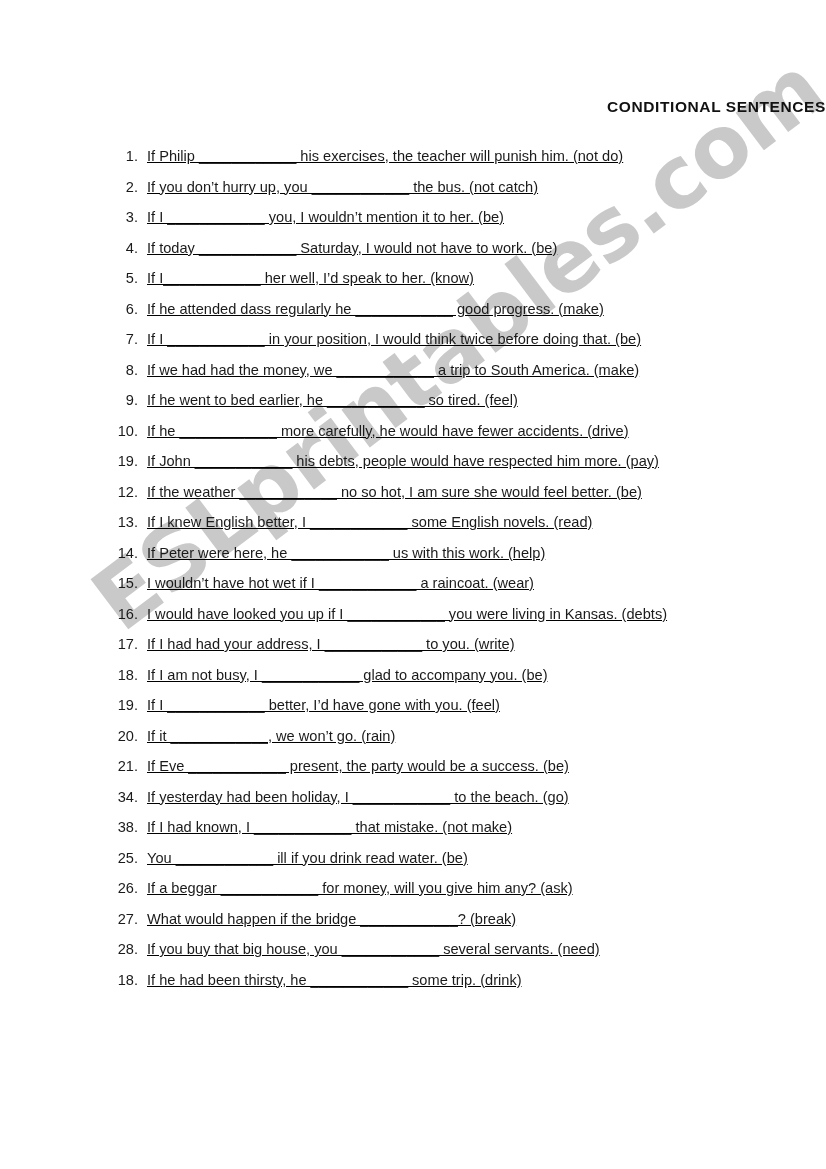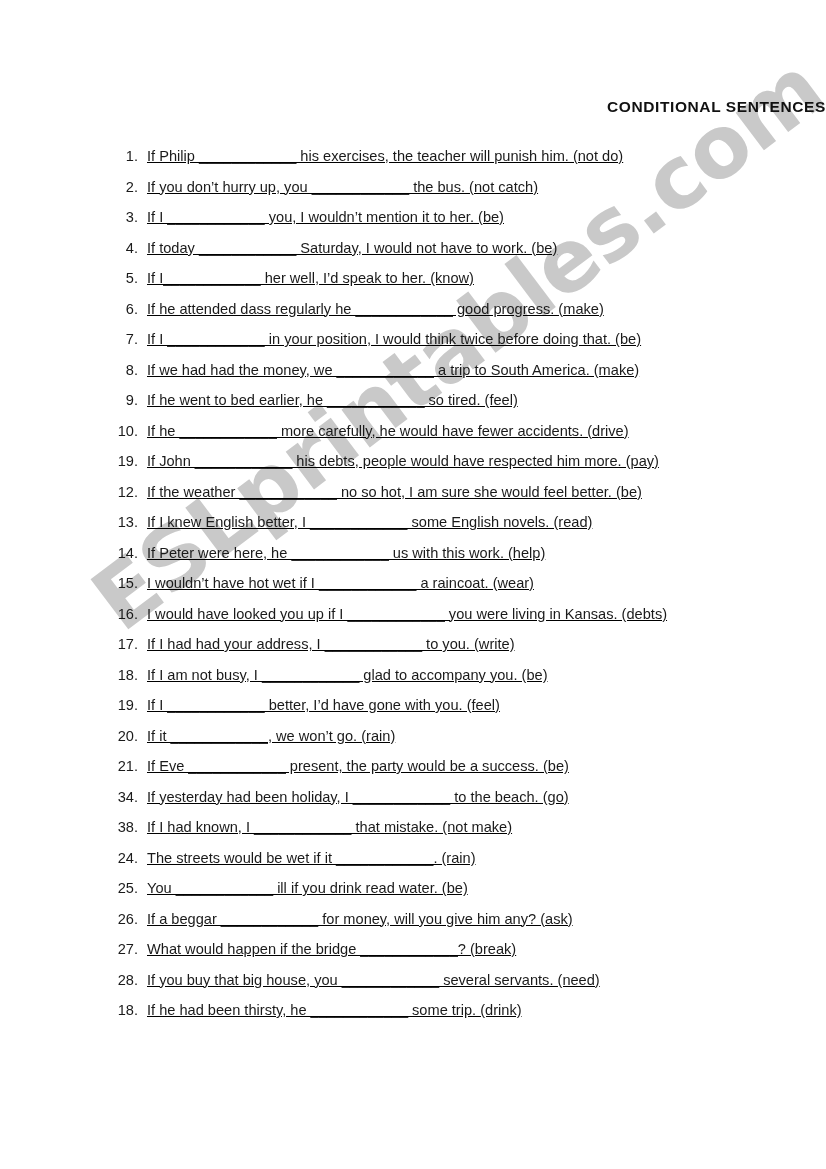--- a/index.html
+++ b/index.html
@@ -117,21 +117,20 @@
         <div class="item"><span class="num">14.</span><span class="sentence">If Peter were here, he ____________ us with this work.  (help)</span></div>
         <div class="item"><span class="num">15.</span><span class="sentence">I wouldn’t have hot wet if I ____________ a raincoat. (wear)</span></div>
         <div class="item"><span class="num">16.</span><span class="sentence">I would have looked you up if I ____________ you were living in Kansas. (debts)</span></div>
         <div class="item"><span class="num">17.</span><span class="sentence">If I had had your address, I ____________ to you. (write)</span></div>
         <div class="item"><span class="num">18.</span><span class="sentence">If I am not busy, I ____________ glad to accompany you. (be)</span></div>
         <div class="item"><span class="num">19.</span><span class="sentence">If I ____________ better, I’d have gone with you. (feel)</span></div>
         <div class="item"><span class="num">20.</span><span class="sentence">If it ____________, we won’t go. (rain)</span></div>
         <div class="item"><span class="num">21.</span><span class="sentence">If Eve ____________ present, the party would be a success. (be)</span></div>
         <div class="item"><span class="num">34.</span><span class="sentence">If yesterday had been holiday, I ____________ to the beach. (go)</span></div>
         <div class="item"><span class="num">38.</span><span class="sentence">If I had known, I ____________ that mistake. (not make)</span></div>
-        <div class="item"><span class="num">24.</span><span class="sentence">The streets would be wet if it ____________. (rain)</span></div>
         <div class="item"><span class="num">25.</span><span class="sentence">You ____________ ill if you drink read water. (be)</span></div>
         <div class="item"><span class="num">26.</span><span class="sentence">If a beggar ____________ for money, will you give him any? (ask)</span></div>
         <div class="item"><span class="num">27.</span><span class="sentence">What would happen if the bridge ____________? (break)</span></div>
         <div class="item"><span class="num">28.</span><span class="sentence">If you buy that big house, you ____________ several servants. (need)</span></div>
         <div class="item"><span class="num">18.</span><span class="sentence">If he had been thirsty, he ____________ some trip. (drink)</span></div>
       </div>
 
   </div>
 </div>
 

